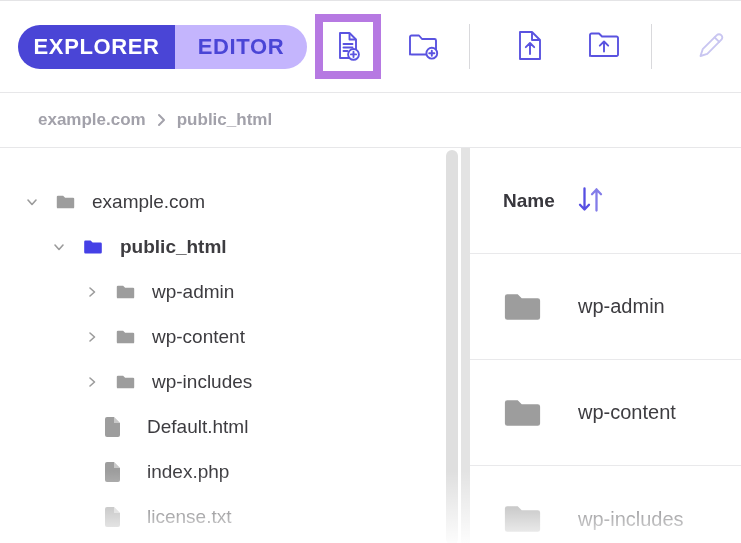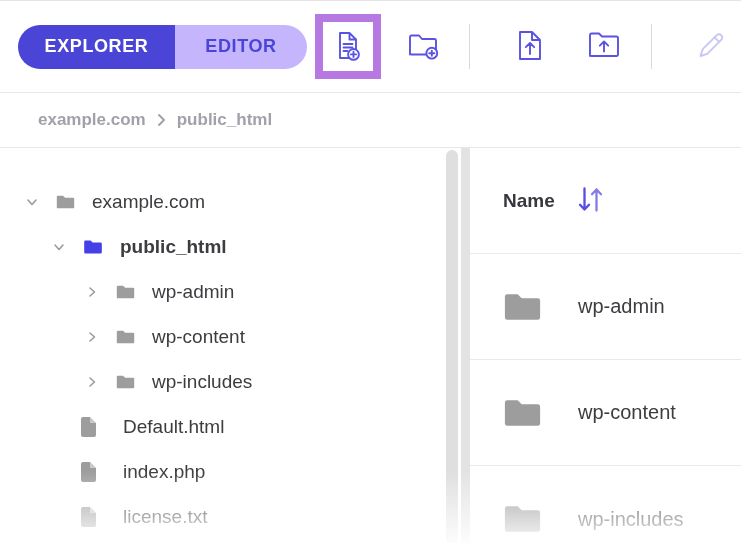--- a/index.html
+++ b/index.html
@@ -4,21 +4,21 @@
 <style>
   * { margin:0; padding:0; box-sizing:border-box; }
   html,body { width:741px; height:543px; background:#fff; overflow:hidden;
     font-family:"Liberation Sans","DejaVu Sans",sans-serif; }
   .app { width:741px; height:543px; position:relative; border-top:1px solid #e4e4e6; background:#fff; }
 
   
   .toolbar { height:91px; display:flex; align-items:center; padding-left:18px; position:relative; }
   .toolbar-border { position:absolute; left:0; right:0; bottom:0; height:1px; background:#e7e7e9; }
   .toggle { display:flex; height:44px; border-radius:22px; overflow:hidden; flex:0 0 auto; }
-  .seg { border:none; cursor:pointer; font-family:inherit; font-size:18px; font-weight:800; letter-spacing:.6px; }
+  .seg { border:none; cursor:pointer; font-family:inherit; font-size:22px; font-weight:800; letter-spacing:.6px; }
   .seg-active { width:157px; background:#4a45d6; color:#ffffff; }
   .seg-inactive { width:132px; background:#c4b5fd; color:#4a45d6; }
 
   .hl-box { margin-left:8px; width:66px; height:65px; border:8px solid #b679e2; display:flex; align-items:center; justify-content:center; background:#fff; }
   .icon-btn { background:none; border:none; cursor:pointer; display:flex; align-items:center; justify-content:center; padding:0; }
   .icon-btn.disabled { cursor:default; }
   .vdiv { width:1px; height:45px; background:#d9d9dc; }
   .m-newfolder { margin-left:25px; }
   .m-div1 { margin-left:29px; }
   .m-upfile { margin-left:46px; }
@@ -32,21 +32,21 @@
   .crumb { font-size:17px; font-weight:700; color:#a2a1aa; cursor:pointer; }
 
   
   .main { position:relative; height:395px; }
 
   .tree-panel { position:absolute; left:0; top:0; width:446px; height:100%; padding-top:31px; overflow:hidden; }
   .tree-row { height:45px; display:flex; align-items:center; cursor:pointer; }
   .lvl0 { padding-left:25px; }
   .lvl1 { padding-left:52px; }
   .lvl2 { padding-left:85px; }
-  .lvl2f { padding-left:80px; }
+  .lvl2f { padding-left:104px; }
   .chev { width:14px; height:14px; display:flex; align-items:center; justify-content:center; margin-right:17px; flex:0 0 auto; }
   .tree-ico { display:flex; align-items:center; margin-right:17px; flex:0 0 auto; }
   .tree-ico.file-gap { margin-right:27px; }
   .tree-label { font-size:19px; font-weight:500; color:#3d3c40; white-space:nowrap; }
   .tree-label.bold { font-weight:700; }
   .c-gray { color:#9d9d9d; }
   .c-blue { color:#4540e6; }
 
   .sb1 { position:absolute; left:446px; top:2px; width:12px; height:100%; background:#dfdfdf; border-radius:6px; }
   .sb2 { position:absolute; left:461px; top:0; width:9px; height:100%; background:#e3e3e3; }

